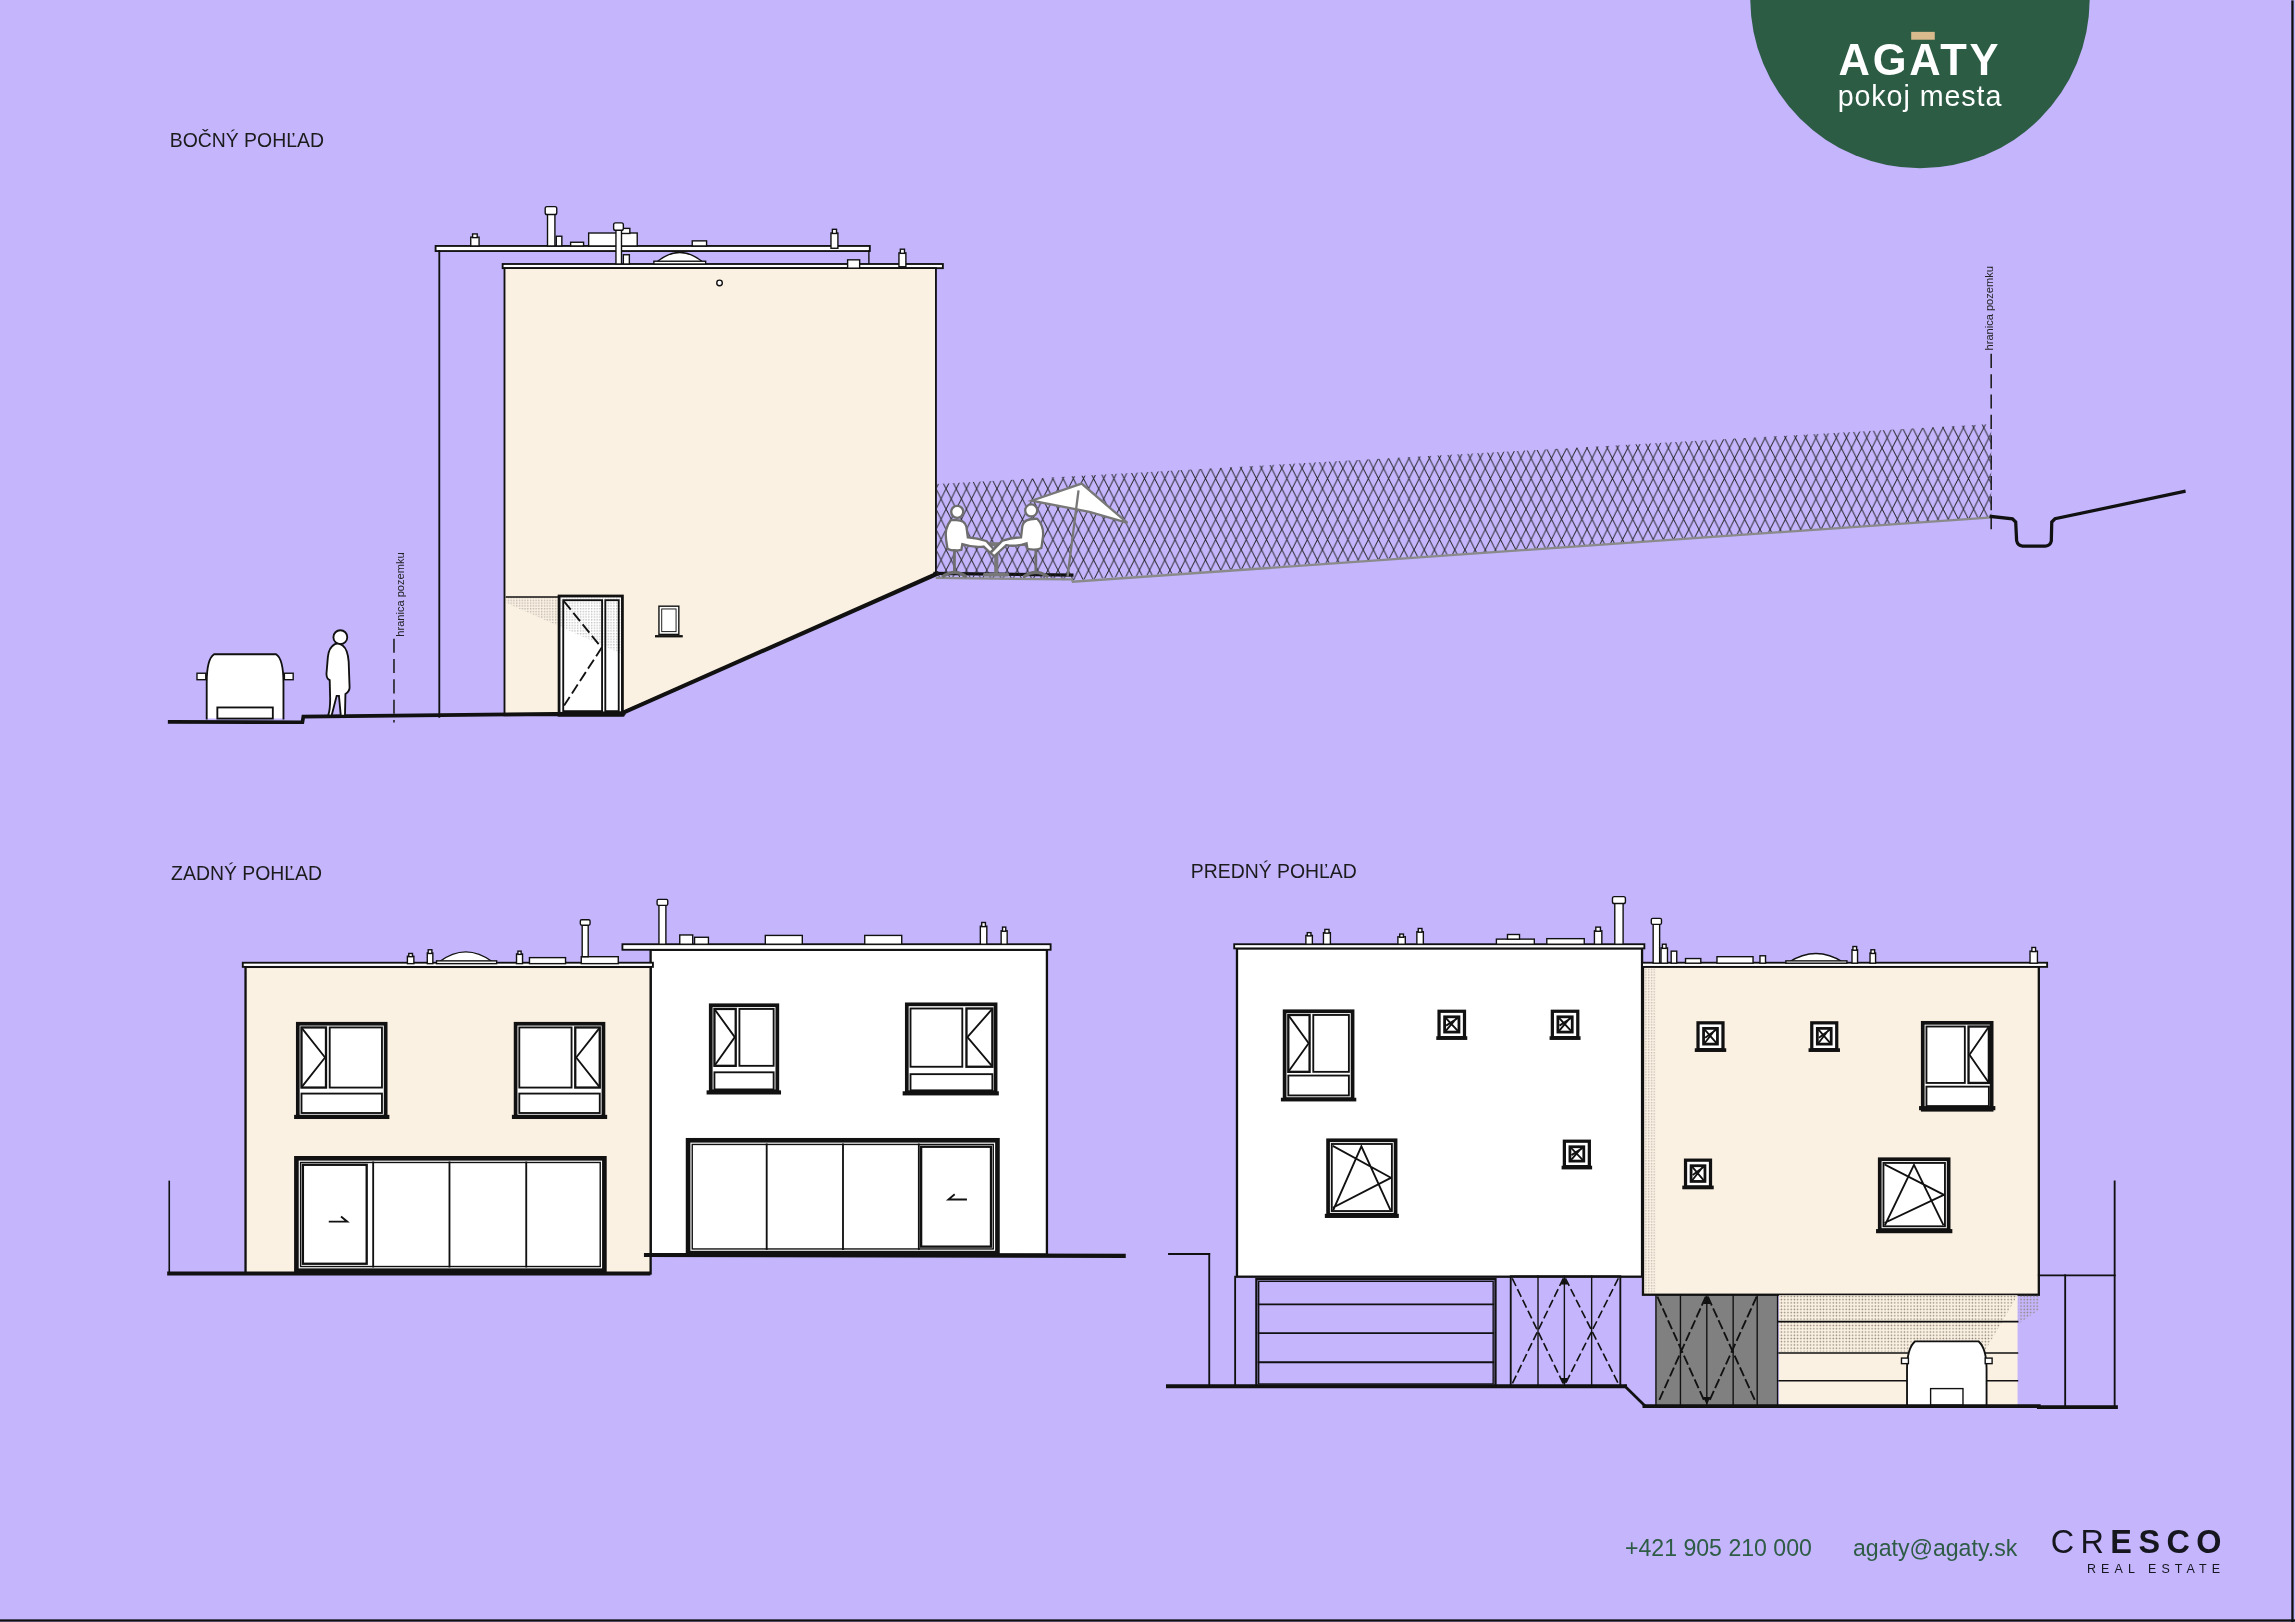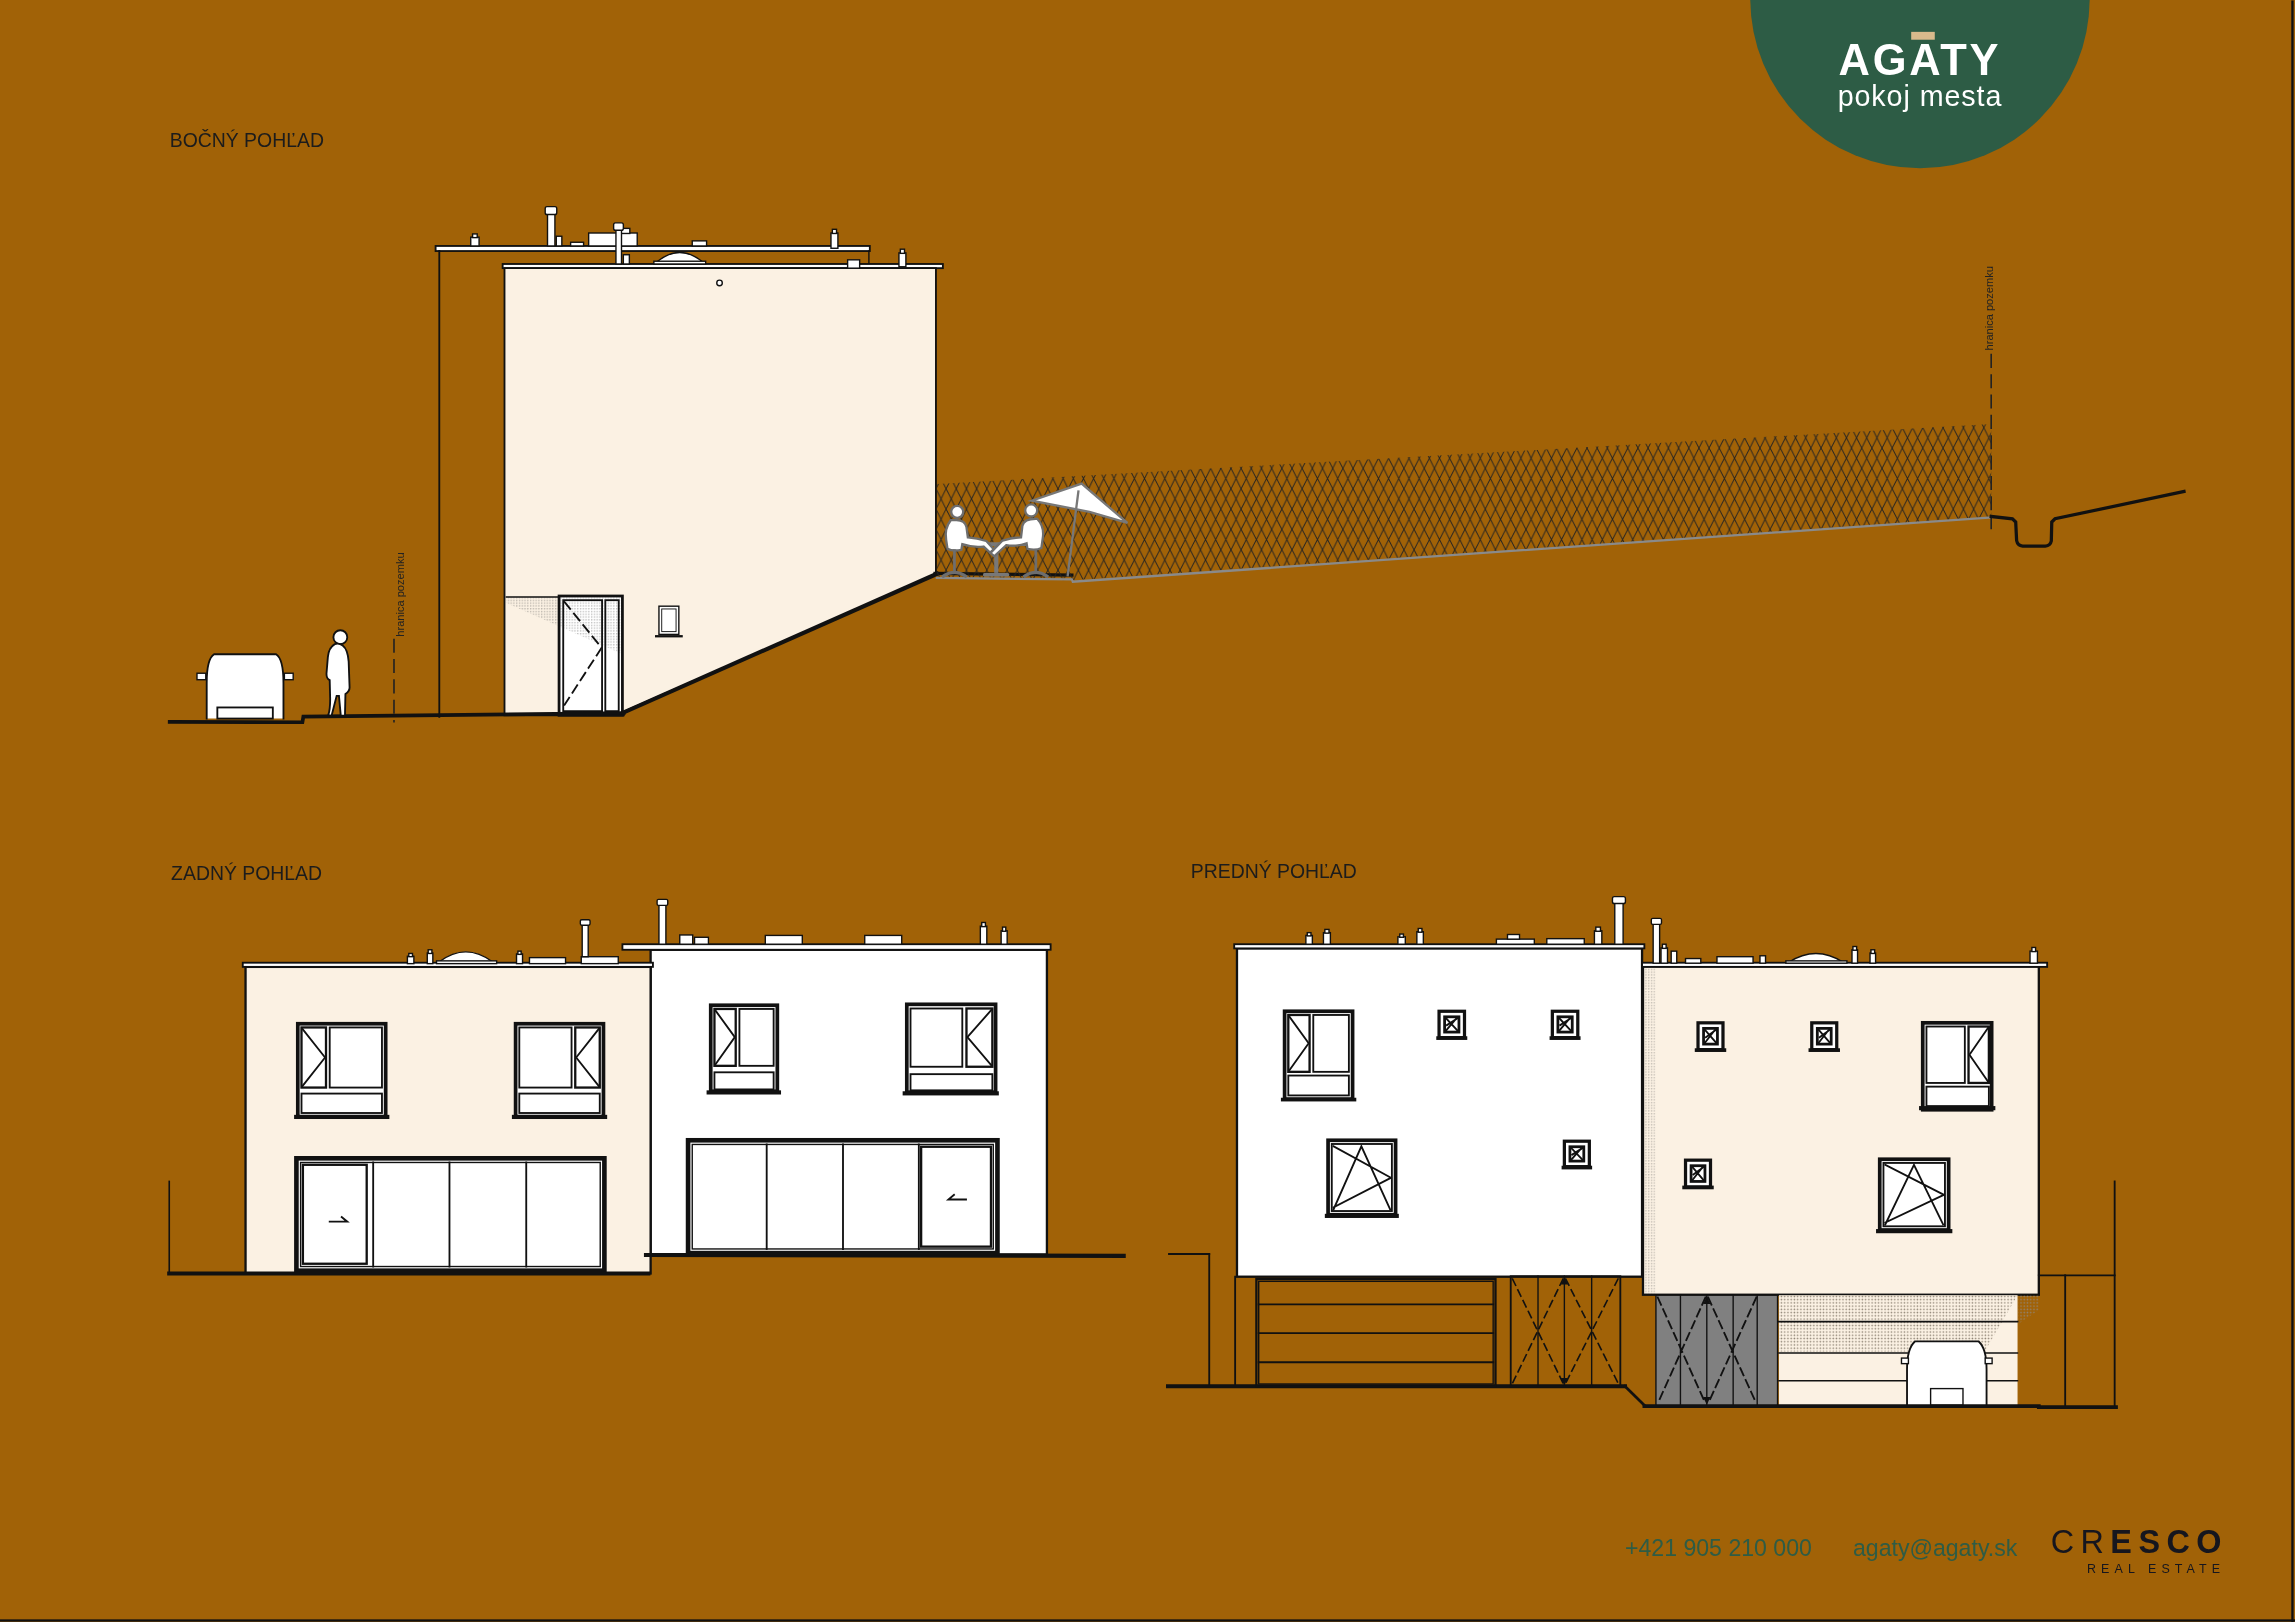--- a/index.html
+++ b/index.html
@@ -1,16 +1,16 @@
 <!DOCTYPE html>
 <html style="font-size:7.4px"><head>
 <meta charset="utf-8">
 <style>
 html,body{margin:0;padding:0;background:#fff;}
-#page{position:relative;width:2295px;height:1623px;background:#a16207;overflow:hidden;font-family:"Liberation Sans",sans-serif;}
+#page{position:relative;width:2295px;height:1623px;background:#c4b5fd;overflow:hidden;font-family:"Liberation Sans",sans-serif;}
 svg{position:absolute;left:0;top:0;}
 </style>
 </head>
 <body>
 <div id="page">
 <svg width="2295" height="1623" viewBox="0 0 4963 3508">
 <defs>
 <pattern id="pf" width="22" height="44" patternUnits="userSpaceOnUse">
 <path d="M0,0 L22,44 M22,0 L0,44" stroke="#222222" stroke-width="2.1" fill="none"></path>
 </pattern>

